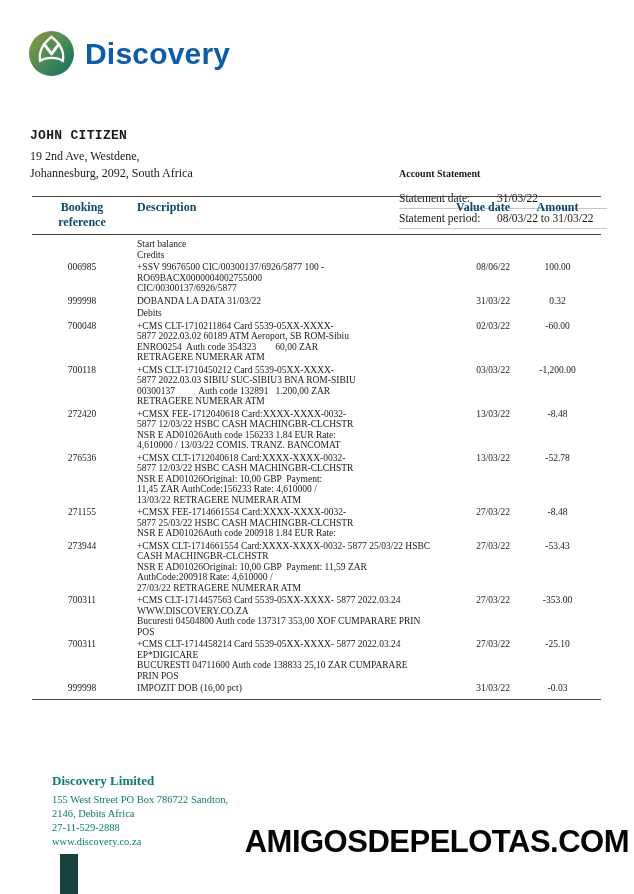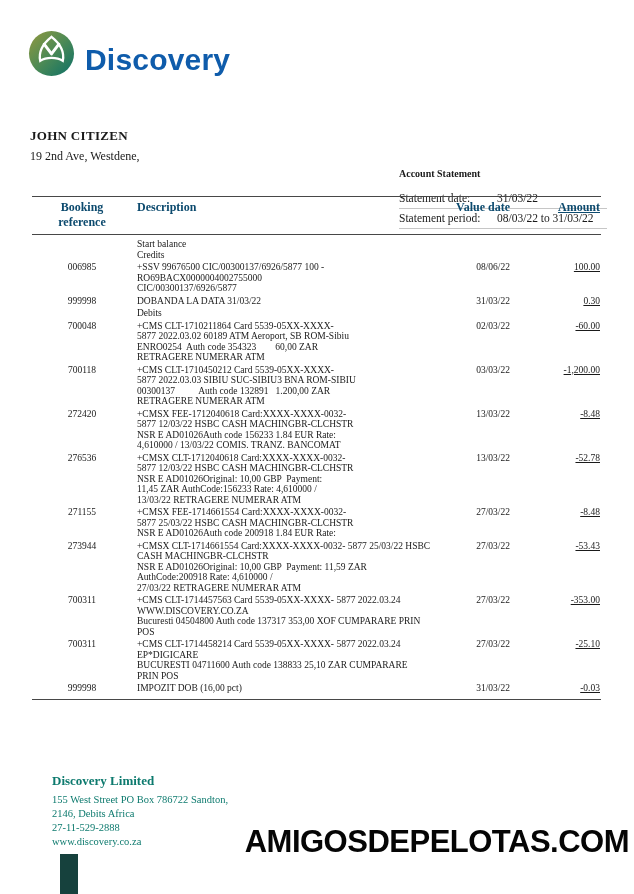--- a/index.html
+++ b/index.html
@@ -8,53 +8,53 @@
     position: relative;
     width: 634px;
     height: 894px;
     background: #ffffff;
     overflow: hidden;
     font-family: "Liberation Serif", serif;
     color: #1a1a1a;
   }
 
   
-  .brand { position: absolute; top: 30px; left: 28px; display: flex; align-items: flex-end; gap: 10px; }
+  .brand { position: absolute; top: 30px; left: 28px; display: flex; align-items: center; gap: 10px; }
   .emblem { width: 47px; height: 47px; display: inline-block; }
   .brand-name {
     font-family: "Liberation Sans", sans-serif;
     font-size: 30px;
     font-weight: 600;
     color: #0f5cab;
     letter-spacing: 0.2px;
   }
 
   
   .holder { position: absolute; left: 30px; top: 127px; font-size: 12px; line-height: 1.4; }
-  .holder-name { font-weight: bold; font-size: 13px; margin-bottom: 3px; letter-spacing: 0.3px; }
+  .holder-name { font-weight: bold; font-size: 13px; margin-bottom: 3px; letter-spacing: 0.3px; font-family: Liberation Mono, monospace; }
 
   
   .stmt-info { position: absolute; left: 399px; top: 129px; width: 208px; font-size: 11.5px; }
   .stmt-title { font-weight: bold; font-size: 10px; margin-bottom: 10px; margin-top: 39px; }
   .stmt-row { display: flex; padding: 3px 0 4px; border-bottom: 1px solid #c6c6c6; }
   .stmt-label { width: 98px; flex: none; }
 
   
   .table { position: absolute; left: 32px; top: 196px; width: 569px; border-bottom: 1.5px solid #474747; }
   .thead {
     display: flex; align-items: flex-start;
     border-top: 1.5px solid #474747; border-bottom: 1.5px solid #474747;
     color: #0c4a6e; font-weight: bold; font-size: 12px;
     padding: 3px 0 4px;
   }
   .col-ref  { width: 100px; flex: none; text-align: center; }
   .thead .col-ref { padding: 0 15px; }
   .col-desc { flex: 1; padding-left: 5px; }
   .col-date { width: 80px; flex: none; text-align: right; padding-right: 5px; }
-  .col-amt  { width: 86px; flex: none; text-align: right; padding-right: 1px; text-decoration: underline; }
+  .col-amt  { width: 86px; flex: none; text-align: center; padding-right: 1px; }
   .tbody { padding: 3px 0 3px; }
   .trow { display: flex; align-items: flex-start; margin: 1px 0 2px; font-size: 9.5px; line-height: 10.5px; }
   .trow .col-desc { white-space: pre-wrap; }
 
   
   .footer {
     position: absolute; left: 52px; top: 772px; width: 198px;
     text-align: left; color: #0d7a6e;
     font-size: 10.5px; line-height: 1.32;
   }
@@ -90,20 +90,21 @@
         <path d="M24 7 C14.5 14.5 10.5 22 12.5 31.5 C18.5 27.5 29.5 27.5 35.5 31.5 C37.5 22 33.5 14.5 24 7 Z" fill="none" stroke="#ffffff" stroke-width="2.4"></path>
         <path d="M16.5 14.5 L24 24.5 L31.5 14.5" fill="none" stroke="#ffffff" stroke-width="3" stroke-linecap="round" stroke-linejoin="round"></path>
       </svg>
     </span>
     <span class="brand-name">Discovery</span>
   </header>
 
   <section class="holder">
     <div class="holder-name">JOHN CITIZEN</div>
     <div>19 2nd Ave, Westdene,</div>
+    <div>Johannesburg, 2092, South Africa</div>
   </section>
 
   <section class="stmt-info">
     <div class="stmt-title">Account Statement</div>
     <div class="stmt-row">
       <span class="stmt-label">Statement date:</span>
       <span>31/03/22</span>
     </div>
     <div class="stmt-row">
       <span class="stmt-label">Statement period:</span>
@@ -131,21 +132,21 @@
           <div class="col-desc">+SSV 99676500 CIC/00300137/6926/5877 100 -
 RO69BACX0000004002755000
 CIC/00300137/6926/5877</div>
           <div class="col-date">08/06/22</div>
           <div class="col-amt">100.00</div>
         </div>
         <div class="trow">
           <div class="col-ref">999998</div>
           <div class="col-desc">DOBANDA LA DATA 31/03/22</div>
           <div class="col-date">31/03/22</div>
-          <div class="col-amt">0.30</div>
+          <div class="col-amt">0.32</div>
         </div>
         <div class="trow">
           <div class="col-ref"></div>
           <div class="col-desc">Debits</div>
           <div class="col-date"></div>
           <div class="col-amt"></div>
         </div>
         <div class="trow">
           <div class="col-ref">700048</div>
           <div class="col-desc">+CMS CLT-1710211864 Card 5539-05XX-XXXX-

